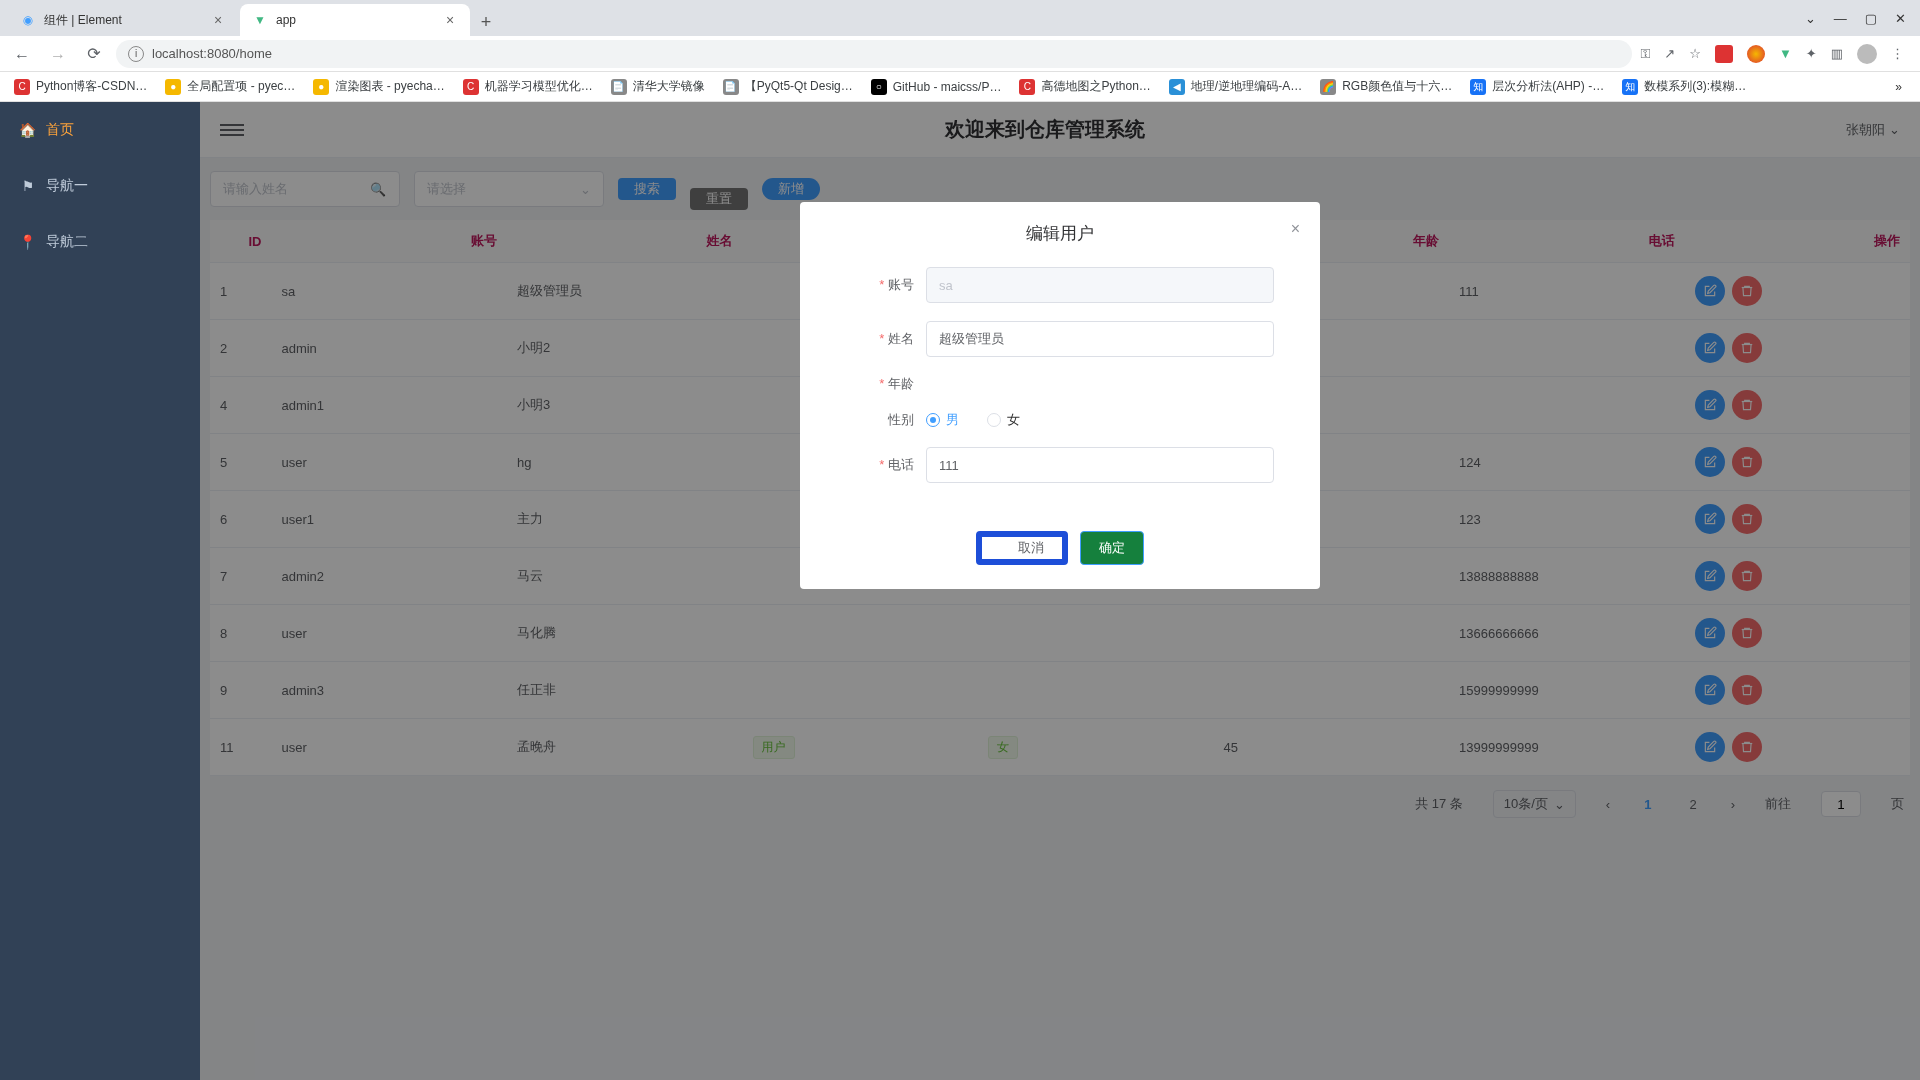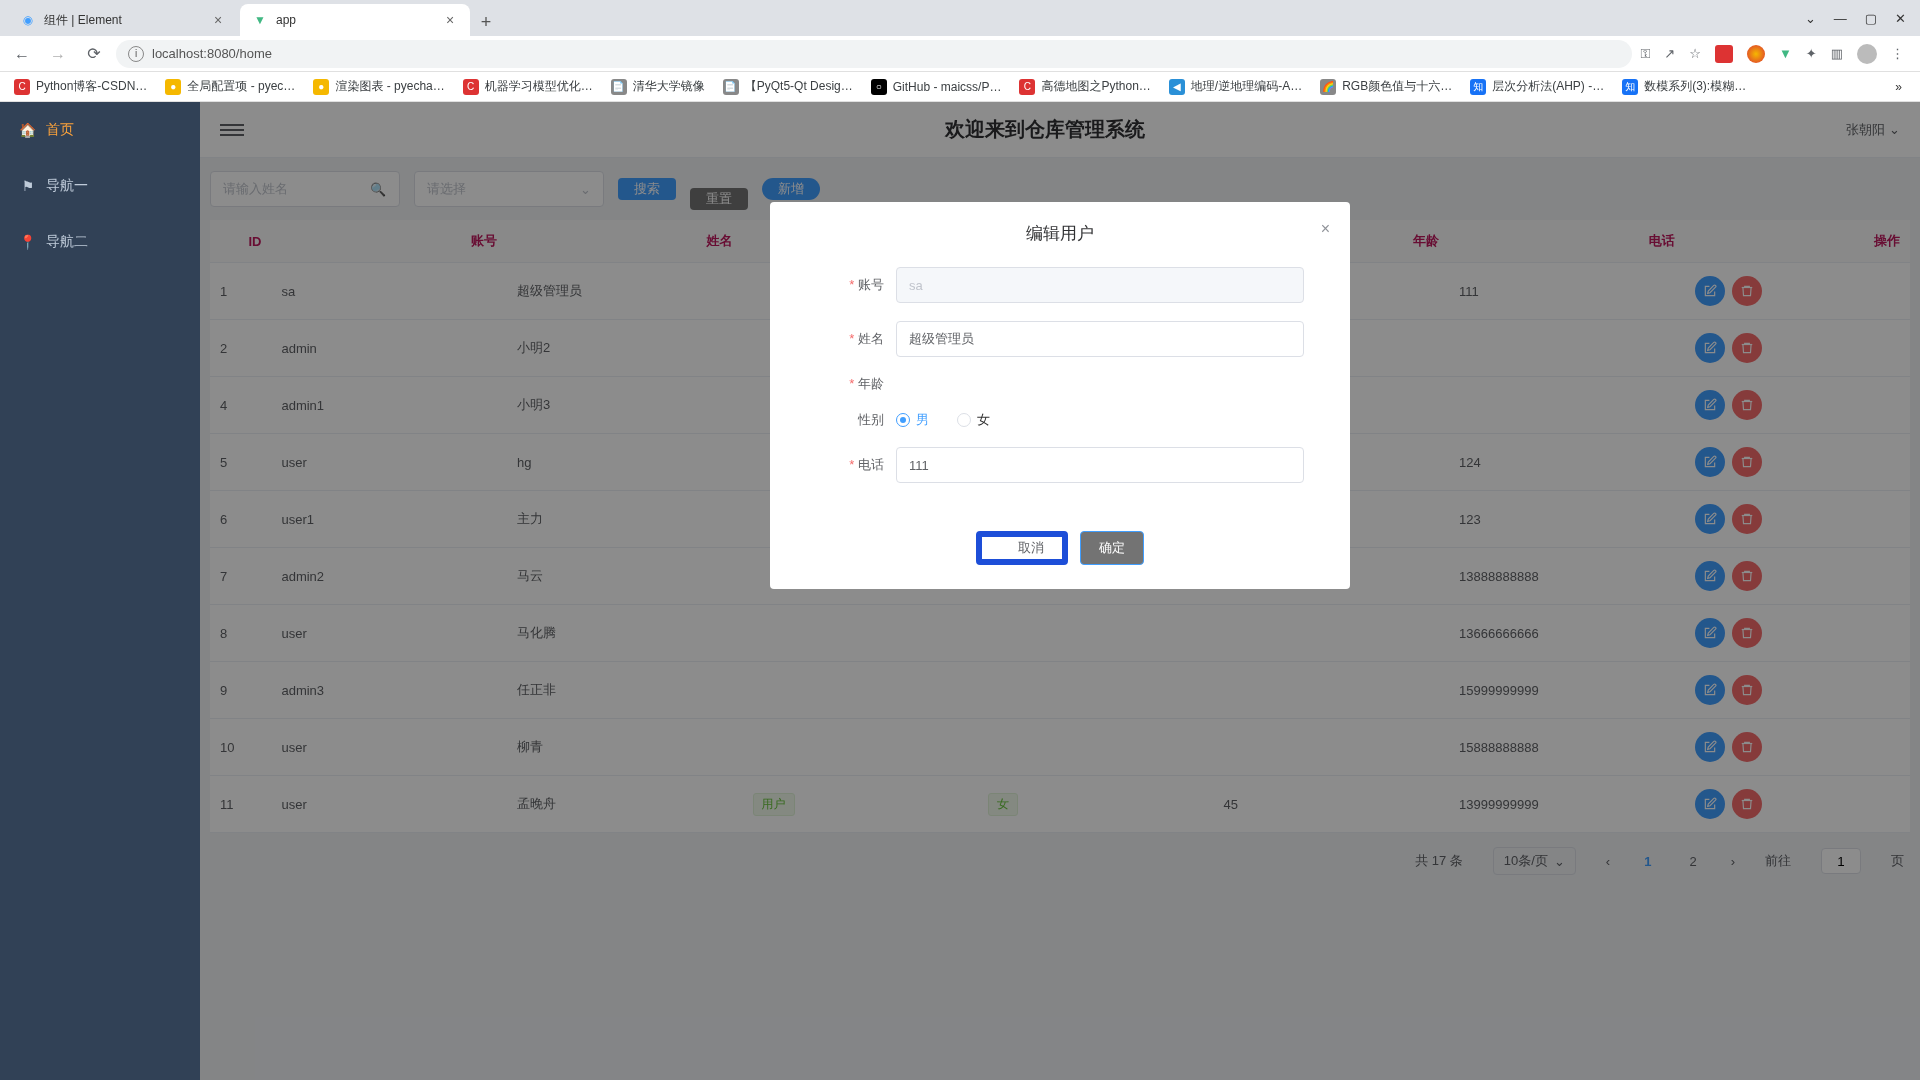--- a/index.html
+++ b/index.html
@@ -62,41 +62,41 @@
 .icon-btn.del { background: #f56c6c; }
 
 .pagination { display: flex; justify-content: flex-end; align-items: center; gap: 30px; padding: 14px 16px; font-size: 13px; color: #606266; }
 .page-sel { border: 1px solid #dcdfe6; border-radius: 4px; padding: 4px 10px; display: flex; align-items: center; gap: 6px; }
 .pg-num { padding: 0 4px; }
 .pg-num.active { color: #409eff; font-weight: 600; }
 .pg-input { width: 40px; height: 26px; border: 1px solid #dcdfe6; border-radius: 4px; text-align: center; }
 
 
 .overlay { position: absolute; inset: 0; background: rgba(0,0,0,0.45); display: flex; justify-content: center; align-items: flex-start; padding-top: 100px; }
-.dialog { width: 580px; background: #fff; border-radius: 4px; padding-bottom: 24px; }
+.dialog { width: 520px; background: #fff; border-radius: 4px; padding-bottom: 24px; }
 .dlg-header { padding: 20px 24px 12px; position: relative; text-align: center; }
 .dlg-title { font-size: 17px; color: #303133; }
 .dlg-close { position: absolute; right: 20px; top: 18px; color: #909399; font-size: 16px; }
 .dlg-body { padding: 10px 46px; }
 .form-row { display: flex; align-items: center; margin-bottom: 18px; }
 .form-label { width: 80px; text-align: right; padding-right: 12px; font-size: 13px; color: #606266; }
 .form-label.req::before { content: "* "; color: #f56c6c; }
 .form-ctrl { flex: 1; }
 .form-ctrl input[type=text], .form-ctrl input[type=password] { width: 100%; height: 36px; border: 1px solid #dcdfe6; border-radius: 4px; padding: 0 12px; font-size: 13px; color: #606266; }
 .form-ctrl input[disabled] { background: #f5f7fa; color: #c0c4cc; }
 .radio-grp { display: flex; gap: 28px; align-items: center; }
 .radio-item { display: flex; align-items: center; gap: 6px; font-size: 13px; }
 .radio-dot { width: 14px; height: 14px; border-radius: 50%; border: 1px solid #dcdfe6; display: flex; align-items: center; justify-content: center; }
 .radio-dot.on { border-color: #409eff; }
 .radio-dot.on::after { content: ""; width: 6px; height: 6px; background: #409eff; border-radius: 50%; }
 .radio-item.on { color: #409eff; }
 .dlg-footer { display: flex; justify-content: center; gap: 12px; padding-top: 20px; }
 .dlg-btn { height: 34px; padding: 0 18px; border-radius: 4px; font-size: 13px; display: flex; align-items: center; }
 .dlg-btn.cancel { background: #fff; border: 6px solid #1d4ed8; color: #606266; padding-left: 36px; }
-.dlg-btn.confirm { background: #737373; border: 1px solid #409eff; color: #fff; }
+.dlg-btn.confirm { background: #15803d; border: 1px solid #409eff; color: #fff; }
 
 svg { width: 14px; height: 14px; }
 </style>
 </head>
 <body>
 
 <div class="browser-chrome">
   <div class="tab-strip">
     <div class="tab inactive">
       <span class="favicon" style="color:#409eff;">◉</span>
@@ -420,44 +420,20 @@
     </td>
             </tr>
             <tr>
     <td>9</td>
     <td>admin3</td>
     <td>任正非</td>
     <td></td>
     <td></td>
     <td></td>
     <td>15999999999</td>
-    <td>
-      <span class="icon-btn edit">
-                  <svg viewBox="0 0 24 24" fill="none" stroke="currentColor" stroke-width="2">
-                    <path d="M11 4H4v16h16v-7"></path>
-                    <path d="M18.5 2.5a2.1 2.1 0 013 3L12 15l-4 1 1-4 9.5-9.5z"></path>
-                  </svg>
-                </span>
-      <span class="icon-btn del">
-                  <svg viewBox="0 0 24 24" fill="none" stroke="currentColor" stroke-width="2">
-                    <path d="M3 6h18"></path>
-                    <path d="M8 6V4h8v2"></path>
-                    <path d="M19 6l-1 14H6L5 6"></path>
-                  </svg>
-                </span>
-    </td>
-            </tr>
-            <tr>
-    <td>10</td>
-    <td>user</td>
-    <td>柳青</td>
-    <td></td>
-    <td></td>
-    <td></td>
-    <td>15888888888</td>
     <td>
       <span class="icon-btn edit">
                   <svg viewBox="0 0 24 24" fill="none" stroke="currentColor" stroke-width="2">
                     <path d="M11 4H4v16h16v-7"></path>
                     <path d="M18.5 2.5a2.1 2.1 0 013 3L12 15l-4 1 1-4 9.5-9.5z"></path>
                   </svg>
                 </span>
       <span class="icon-btn del">
                   <svg viewBox="0 0 24 24" fill="none" stroke="currentColor" stroke-width="2">
                     <path d="M3 6h18"></path>

